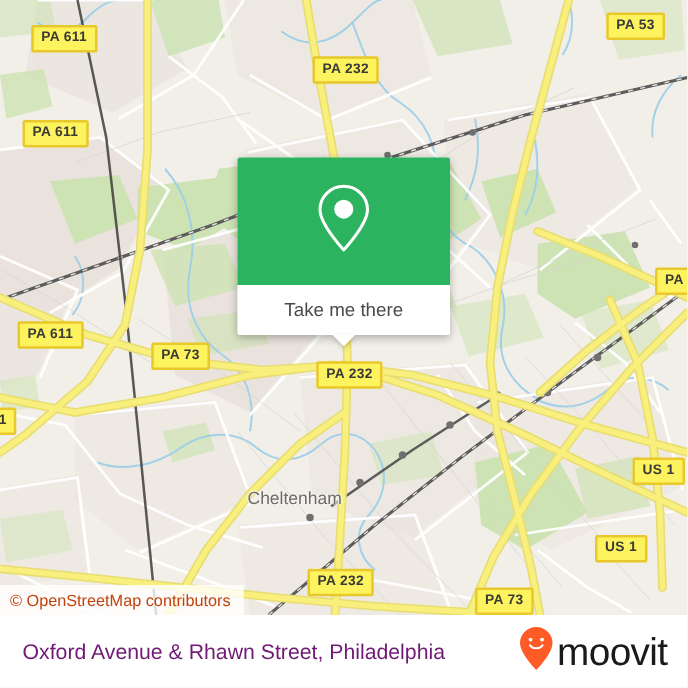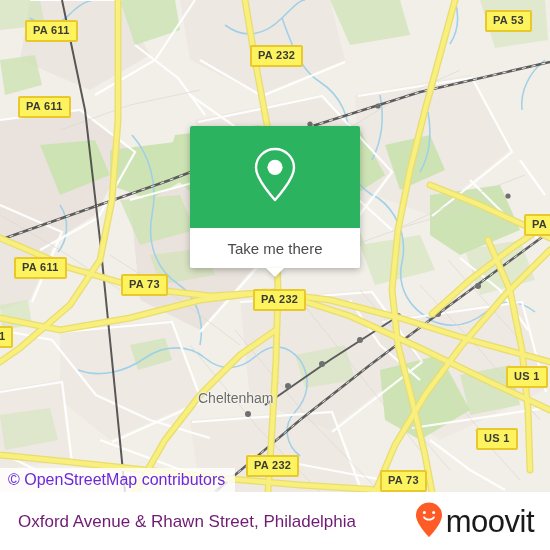--- a/index.html
+++ b/index.html
@@ -109,22 +109,22 @@
     top: 468px;
     height: 24px;
     display: flex;
     align-items: center;
     padding-left: 8px;
     padding-right: 10px;
     background: rgba(255,255,255,0.80);
     box-sizing: border-box;
   }
   #attribution span {
-    color: #6d28d9;
-    font-size: 16px;
+    color: #c2410c;
+    font-size: 13px;
     font-family: "Liberation Sans", sans-serif;
   }
 
   
   #footer {
     position: absolute;
     left: 0;
     top: 492px;
     width: 550px;
     height: 58px;

